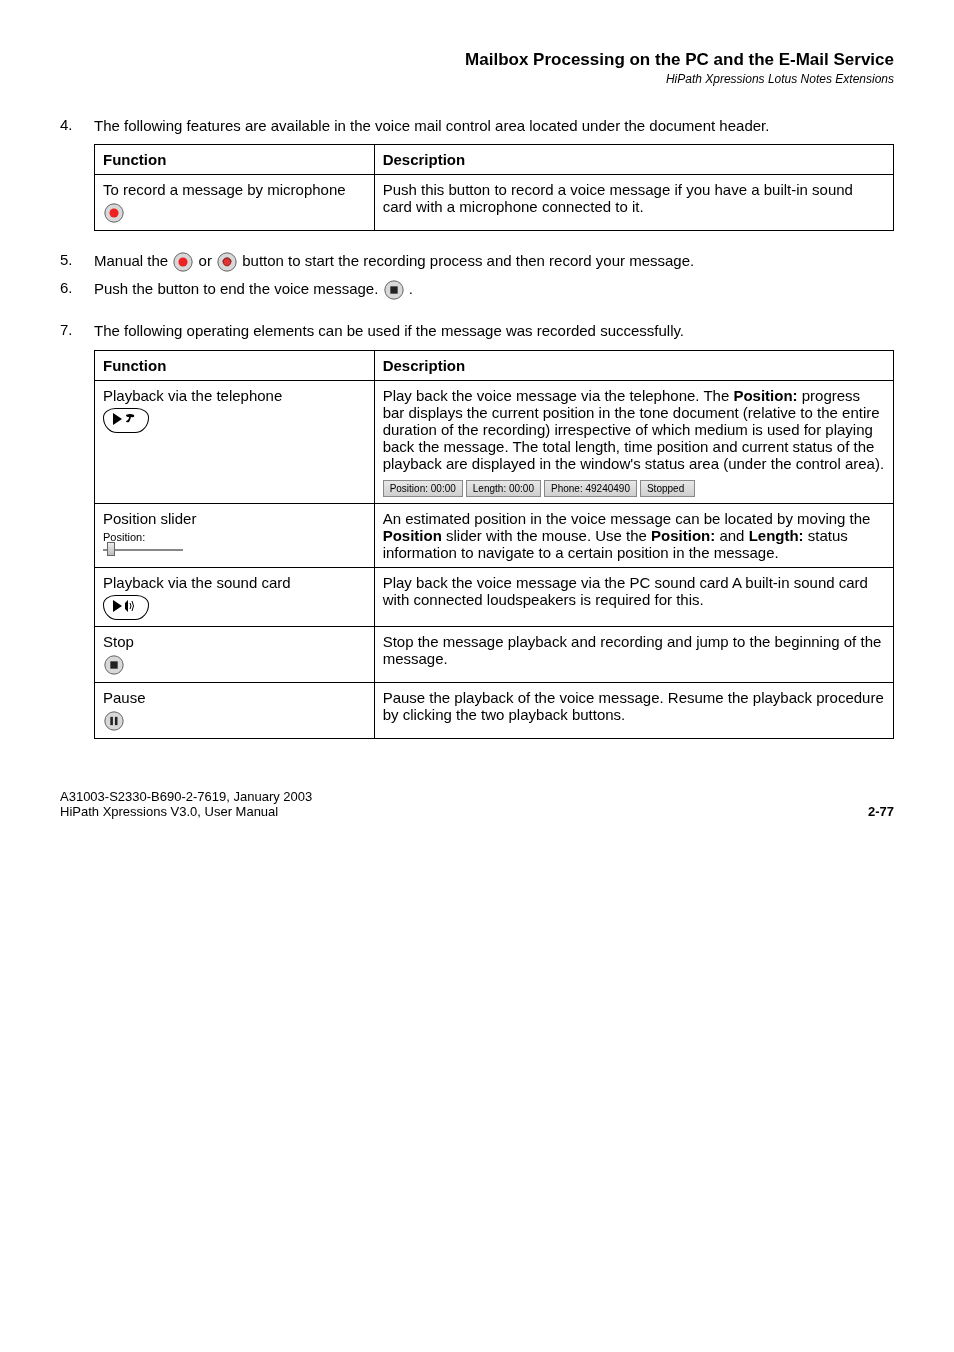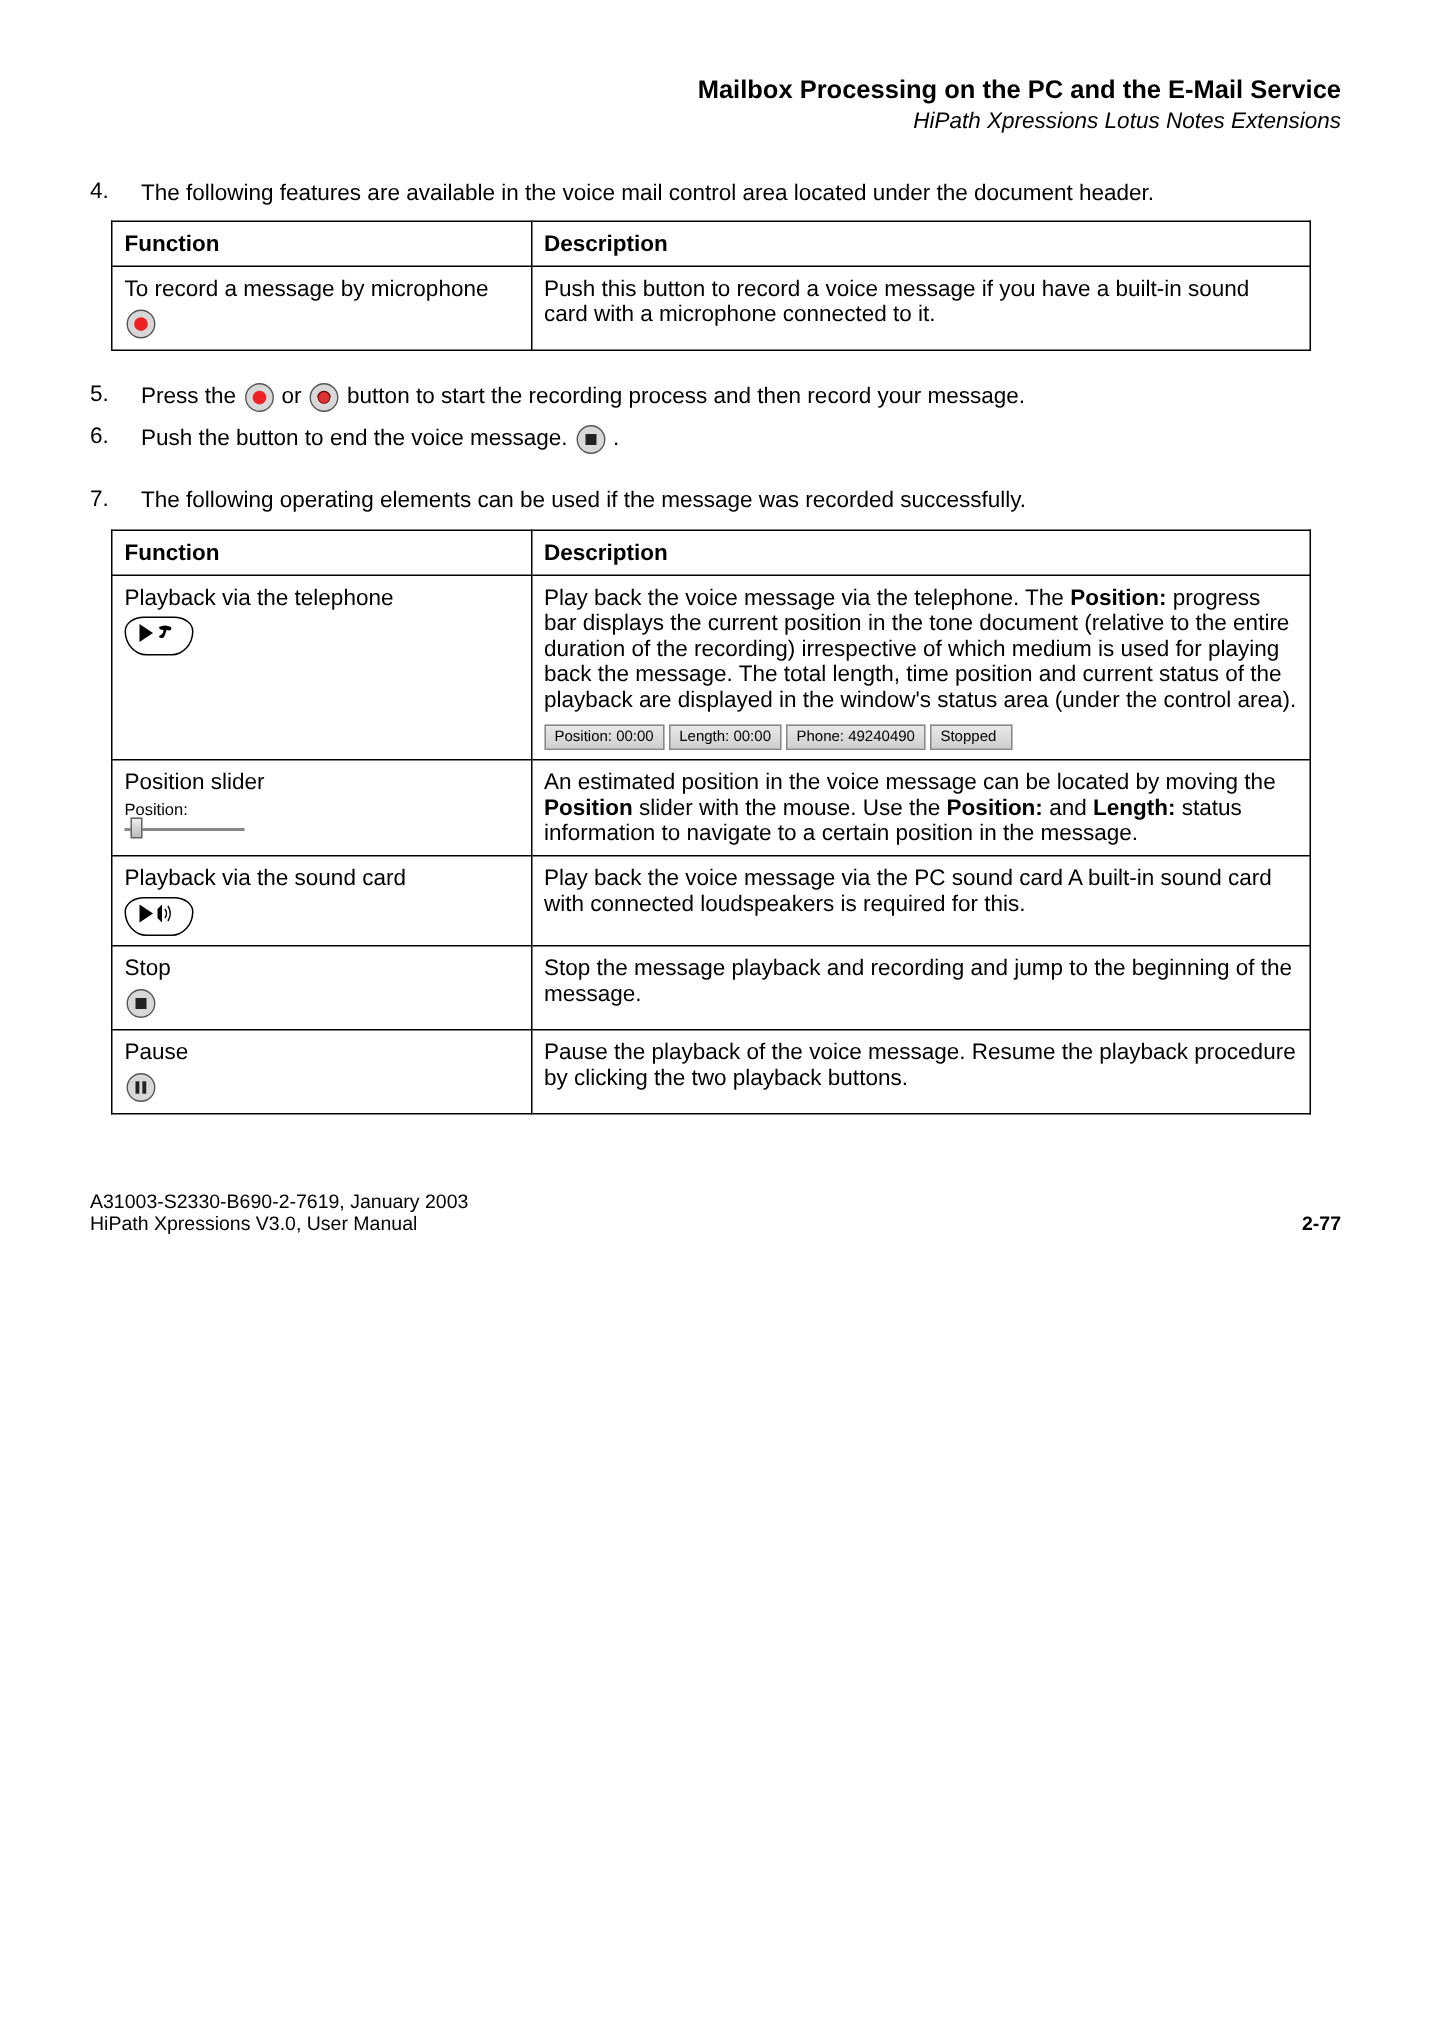--- a/index.html
+++ b/index.html
@@ -6,29 +6,29 @@
     body {
       font-family: Arial, Helvetica, sans-serif;
       background: #fff;
       color: #000;
       margin: 0;
       padding: 50px 60px;
       width: 954px;
     }
     .header-section { text-align: right; margin-bottom: 30px; }
     .header-title { font-weight: bold; font-size: 17px; margin-bottom: 2px; }
-    .header-sub { font-style: italic; font-size: 15px; }
+    .header-sub { font-style: italic; font-size: 12px; }
     .list-block { margin: 20px 0; }
     .li-row { display: flex; align-items: flex-start; margin-bottom: 6px; }
     .li-num { width: 34px; flex: none; font-size: 15px; }
     .li-txt { flex: 1; font-size: 15px; line-height: 1.35; }
     table.desc {
       border-collapse: collapse;
       width: calc(100% - 34px);
-      margin-left: 14px;
+      margin-left: 34px;
       margin-top: 8px;
       margin-bottom: 16px;
     }
     table.desc th, table.desc td {
       border: 1px solid #000;
       padding: 6px 8px;
       vertical-align: top;
       font-size: 15px;
       text-align: left;
     }
@@ -105,21 +105,21 @@
       </td>
       <td>Push this button to record a voice message if you have a built-in sound card with a microphone connected to it.</td>
     </tr>
   </tbody>
     </table>
 </div>
 
 <div class="li-row">
   <div class="li-num">5.</div>
   <div class="li-txt">
-    <span>Press the </span>
+    <span>Manual the </span>
     <svg class="round-btn" viewBox="0 0 24 24">
       <circle cx="12" cy="12" r="10" fill="#d8d8d8" stroke="#555"></circle>
       <circle cx="12" cy="12" r="5" fill="#e22"></circle>
     </svg>
     <span> or </span>
     <svg class="round-btn" viewBox="0 0 24 24">
       <circle cx="12" cy="12" r="10" fill="#d8d8d8" stroke="#555"></circle>
       <circle cx="12" cy="12" r="4.5" fill="#d33" stroke="#600"></circle>
       <path d="M7 12 a5 5 0 0 0 10 0" fill="none" stroke="#fff" stroke-width="0.6"></path>
     </svg>

